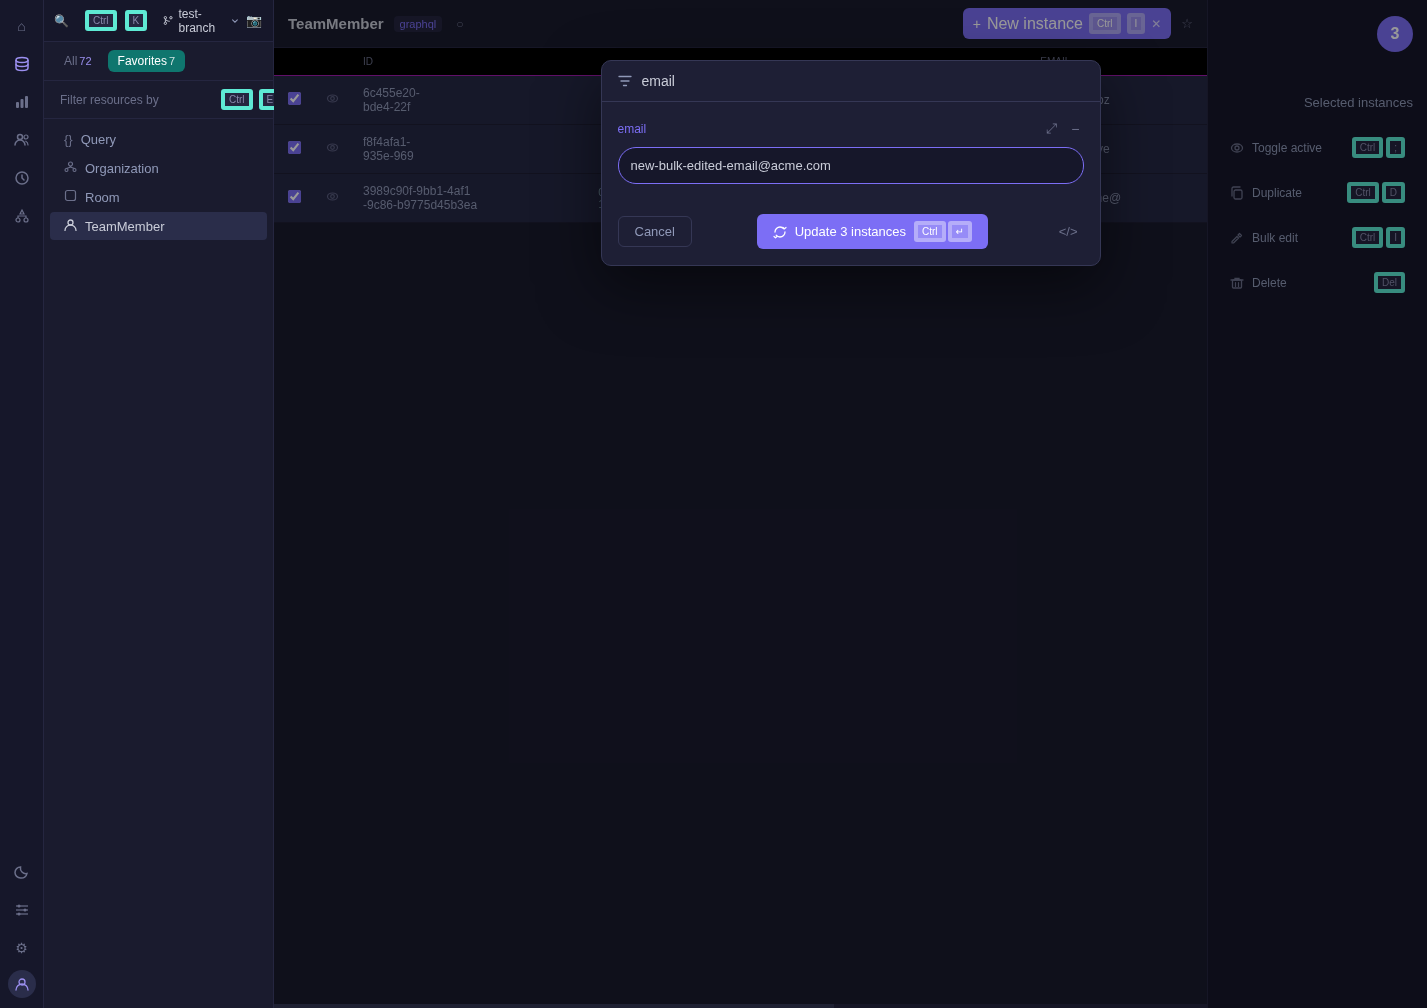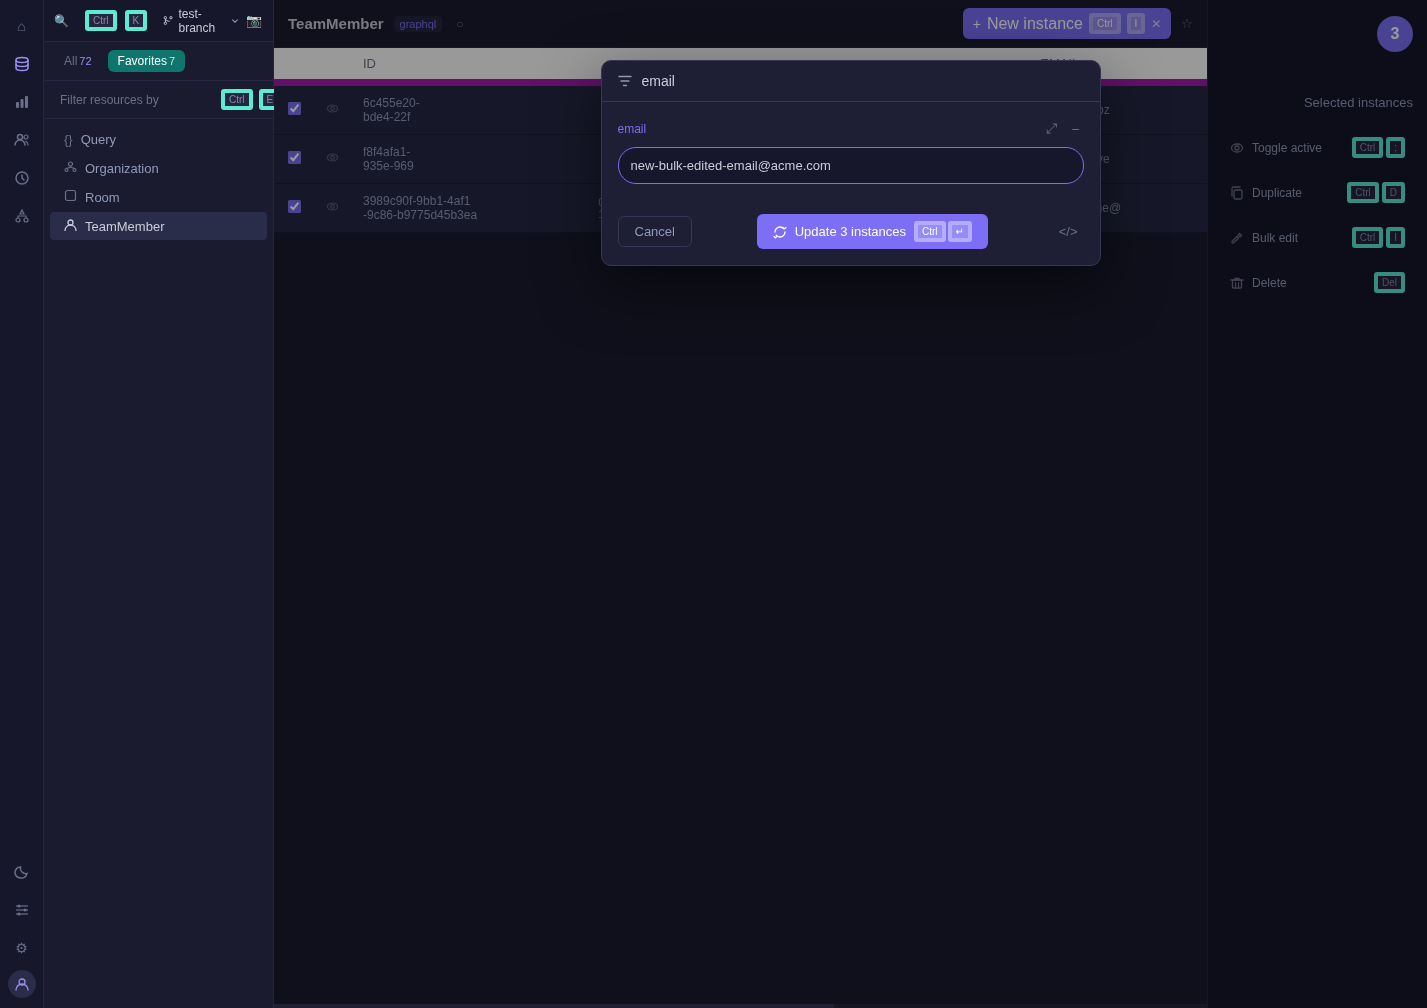--- a/index.html
+++ b/index.html
@@ -165,28 +165,28 @@
 
     .table-wrapper {
       flex: 1;
       overflow: auto;
     }
     table {
       width: 100%;
       border-collapse: collapse;
     }
     th {
-      background: #ffffff;
+      background: #000000;
       color: #6b6f8a;
       font-weight: 500;
-      font-size: 13px;
+      font-size: 10px;
       text-transform: uppercase;
       padding: 8px 12px;
       text-align: left;
-      border-bottom: 7px solid #a21caf;
+      border-bottom: 1px solid #a21caf;
       white-space: nowrap;
     }
     td {
       padding: 10px 12px;
       border-bottom: 1px solid #1e1f35;
       color: #9099b8;
       font-size: 12px;
       white-space: nowrap;
     }
     tr.selected td { background: #262845; }

